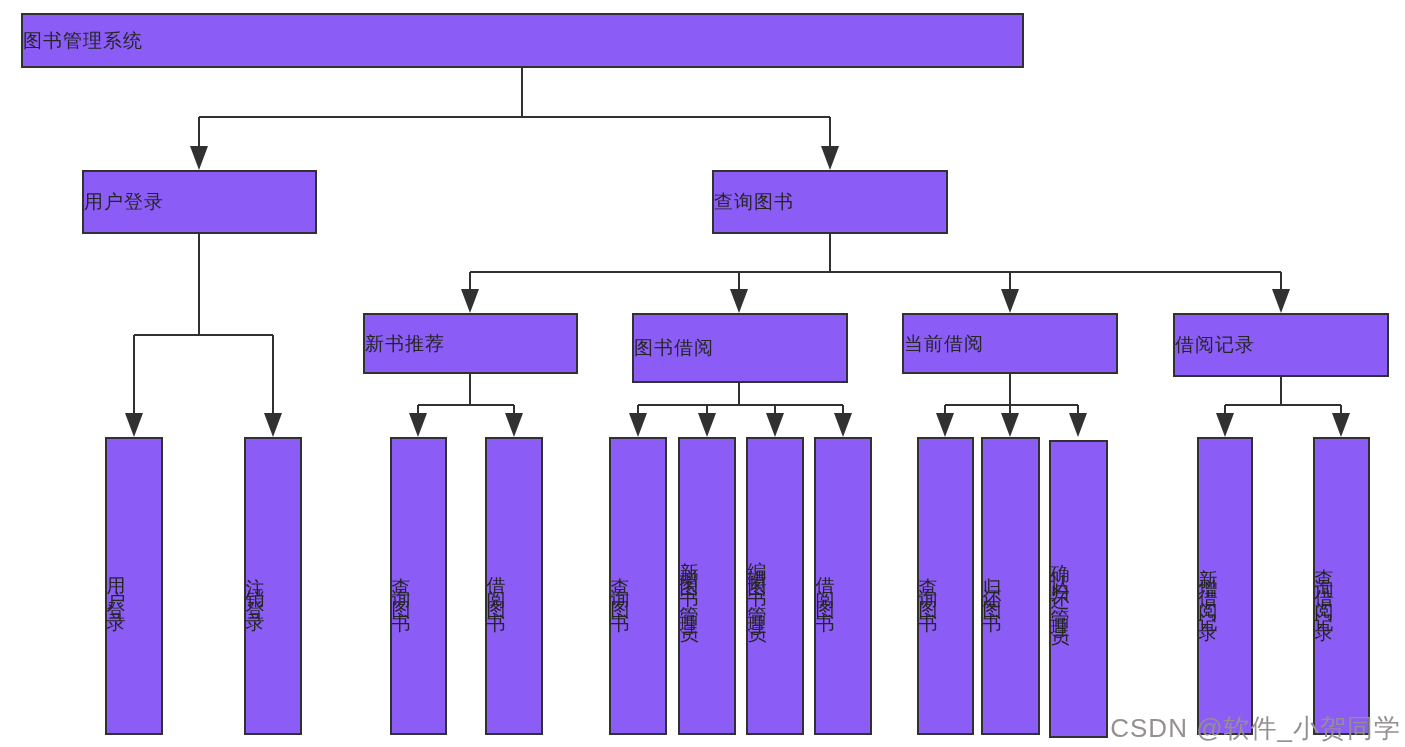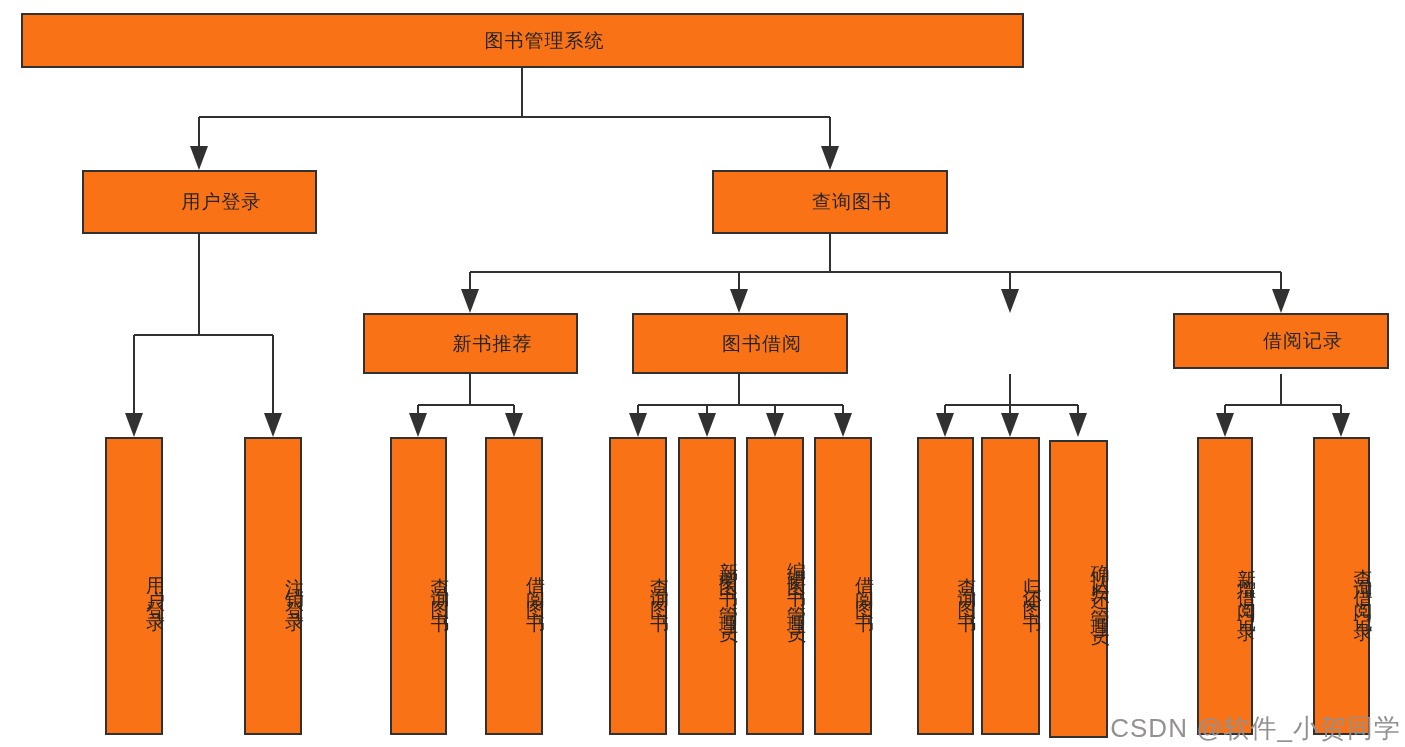--- a/index.html
+++ b/index.html
@@ -19,26 +19,25 @@
     position: absolute;
     left: 0; top: 0;
     width: 1405px;
     height: 747px;
     pointer-events: none;
   }
   .box {
     position: absolute;
     box-sizing: border-box;
     border: 2px solid #313131;
-    background: #f97316;
+    background: #8b5cf6;
     display: flex;
     align-items: center;
-    justify-content: center;
+    justify-content: flex-start;
     color: #252525;
-    padding-left: 44px;
   }
   .hlabel {
     font-size: 19px;
     letter-spacing: 1px;
     white-space: nowrap;
   }
   .vlabel {
     writing-mode: vertical-rl;
     text-orientation: mixed;
     font-size: 19px;
@@ -135,24 +134,27 @@
   <div class="box" style="left:82px; top:170px; width:235px; height:64px;">
     <span class="hlabel">用户登录</span>
   </div>
   <div class="box" style="left:712px; top:170px; width:236px; height:64px;">
     <span class="hlabel">查询图书</span>
   </div>
 
   <div class="box" style="left:363px; top:313px; width:215px; height:61px;font-family:Liberation Mono, monospace;">
     <span class="hlabel">新书推荐</span>
   </div>
-  <div class="box" style="left:632px; top:313px; width:216px; height:61px;">
+  <div class="box" style="left:632px; top:313px; width:216px; height:70px;">
     <span class="hlabel">图书借阅</span>
   </div>
-  <div class="box" style="left:1173px; top:313px; width:216px; height:56px;">
+  <div class="box" style="left:902px; top:313px; width:216px; height:61px;">
+    <span class="hlabel">当前借阅</span>
+  </div>
+  <div class="box" style="left:1173px; top:313px; width:216px; height:64px;">
     <span class="hlabel">借阅记录</span>
   </div>
 
   <div class="box" style="left:105px; top:437px; width:58px; height:298px;">
     <span class="vlabel">用户登录</span>
   </div>
   <div class="box" style="left:244px; top:437px; width:58px; height:298px;">
     <span class="vlabel">注销登录</span>
   </div>
 

